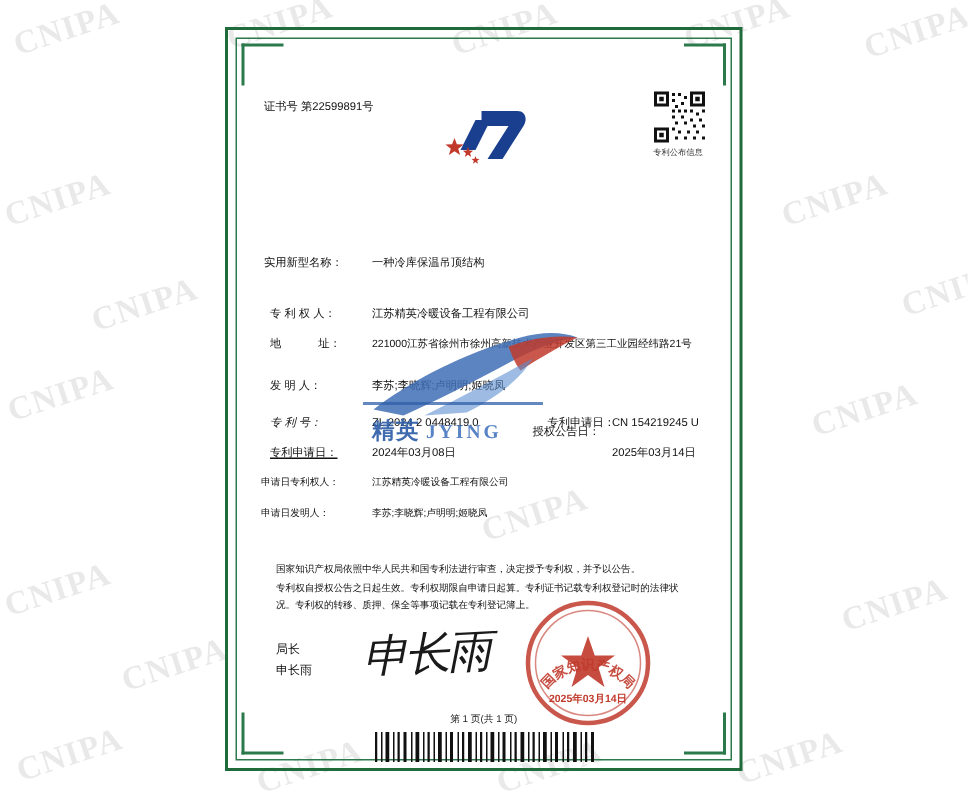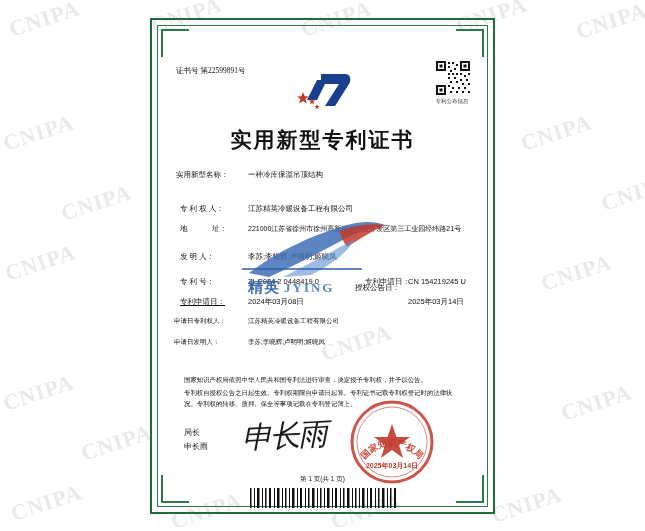--- a/index.html
+++ b/index.html
@@ -48,21 +48,21 @@
     border:2px solid #2c7a4b;
   }
   .corner.tl{left:11px;top:11px;border-right:none;border-bottom:none;}
   .corner.tr{right:11px;top:11px;border-left:none;border-bottom:none;}
   .corner.bl{left:11px;bottom:11px;border-right:none;border-top:none;}
   .corner.br{right:11px;bottom:11px;border-left:none;border-top:none;}
 
   .cert-no{
     position:absolute;left:26px;top:48px;
     font-size:7.5px;color:#111;
-    font-family:Liberation Serif, serif;
+    font-family:Liberation Sans, sans-serif;
   }
   .qr{
     position:absolute;right:24px;top:42px;
     width:36px;height:36px;
     background:#fff;
   }
   .qr svg{display:block;}
   .qr-cap{
     position:absolute;right:16px;top:80px;
     font-size:5.5px;color:#333;width:54px;text-align:center;
@@ -234,35 +234,34 @@
       <path d="M30 4 L54 4 C59 4 61 9 58 14 L44 36 L34 36 L48 14 L30 14 Z" fill="#1b3f8f"></path>
       <path d="M26 10 L36 10 L26 30 L16 30 Z" fill="#1b3f8f"></path>
       <g fill="#c0392b">
         <polygon points="12,22 13.6,26.2 18,26.4 14.5,29.1 15.7,33.4 12,30.9 8.3,33.4 9.5,29.1 6,26.4 10.4,26.2"></polygon>
         <polygon points="21,28 21.9,30.4 24.4,30.5 22.4,32.1 23.1,34.6 21,33.1 18.9,34.6 19.6,32.1 17.6,30.5 20.1,30.4"></polygon>
         <polygon points="26,34 26.7,35.9 28.7,36 27.1,37.2 27.7,39.2 26,38 24.3,39.2 24.9,37.2 23.3,36 25.3,35.9"></polygon>
       </g>
     </svg>
   </div>
 
-  <div class="title">实用新型专利证书</div>
 
   <div class="field" style="left:26px;top:152px;">实用新型名称：</div>
   <div class="field" style="left:98px;top:152px;">一种冷库保温吊顶结构</div>
 
   <div class="field" style="left:30px;top:186px;">专 利 权 人：</div>
   <div class="field" style="left:98px;top:186px;">江苏精英冷暖设备工程有限公司</div>
 
   <div class="field" style="left:30px;top:206px;">地　　　 址：</div>
   <div class="field" style="left:98px;top:206px;font-size:7px;">221000江苏省徐州市徐州高新技术产业开发区第三工业园经纬路21号</div>
 
   <div class="field" style="left:30px;top:234px;">发 明 人：</div>
   <div class="field" style="left:98px;top:234px;">李苏;李晓辉;卢明明;姬晓凤</div>
 
-  <div class="field" style="left:30px;top:259px;">专 利 号：</div>
+  <div class="field" style="left:30px;top:259px;font-style:italic;">专 利 号：</div>
   <div class="field" style="left:98px;top:259px;">ZL 2024 2 0448419.0</div>
   <div class="field" style="left:215px;top:259px;">专利申请日：</div>
   <div class="field" style="left:258px;top:259px;">CN 154219245 U</div>
 
   <div class="field" style="left:30px;top:279px;text-decoration:underline;">专利申请日：</div>
   <div class="field" style="left:98px;top:279px;">2024年03月08日</div>
   <div class="field" style="left:205px;top:265px;">授权公告日：</div>
   <div class="field" style="left:258px;top:279px;">2025年03月14日</div>
 
   <div class="field" style="left:24px;top:299px;font-size:6.5px;">申请日专利权人：</div>

